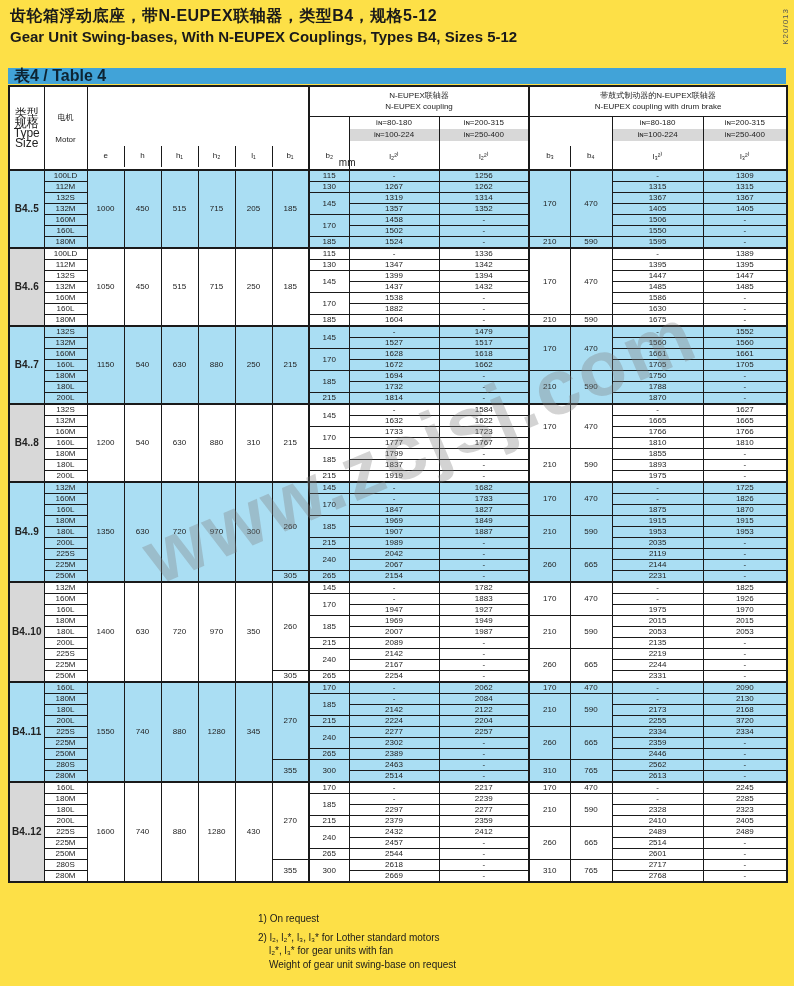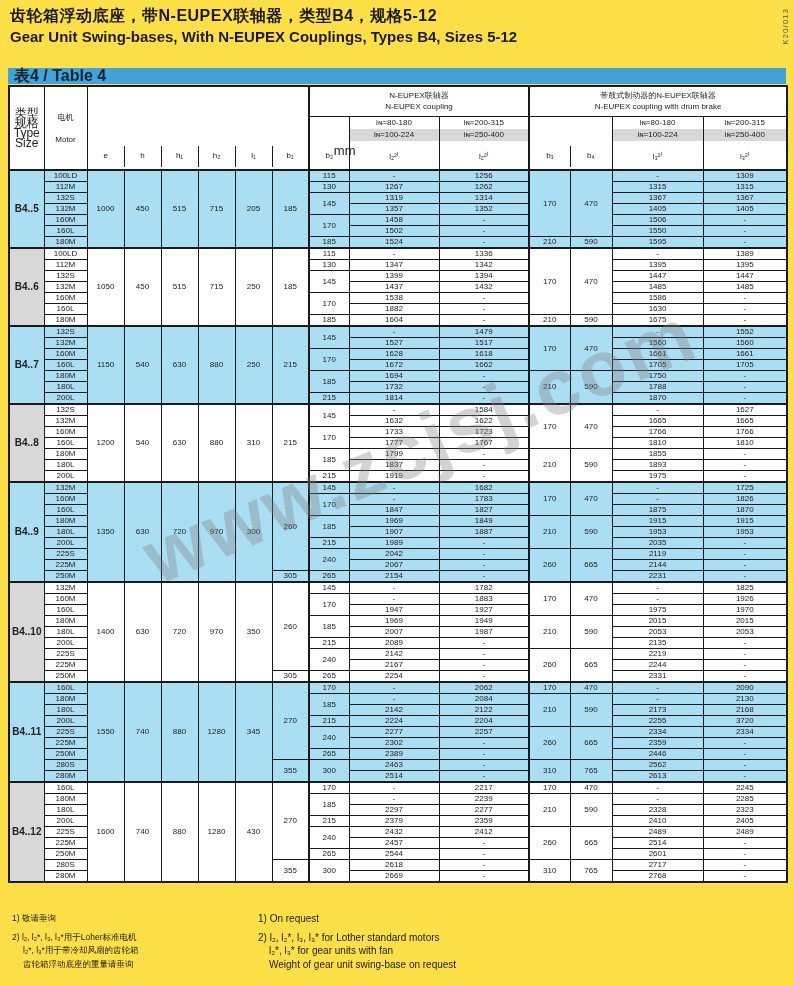--- a/index.html
+++ b/index.html
@@ -27,21 +27,21 @@
   th.colMotor{line-height:11px;}
   th.dim{vertical-align:bottom;padding-bottom:9px;border-left:0;border-right:0;position:relative;}
   th.dim.sep::before{content:"";position:absolute;left:0;bottom:2px;width:1px;height:21px;background:#1a1a1a;}
   th.grp{line-height:11px;vertical-align:middle;}
   th.inCell{border-bottom:0;vertical-align:top;padding:0;}
   .inl1{line-height:12px;}
   .inl2{line-height:12px;background:#d8d8d8;}
   th.lblCell{border-top:0;vertical-align:middle;padding-bottom:4px;}
   th.b2h{position:relative;vertical-align:bottom;}
   .b2lab{padding-bottom:9px;}
-  .mm{position:absolute;bottom:11px;right:-7px;font-size:13px;background:transparent;}
+  .mm{position:absolute;bottom:1px;right:-7px;font-size:10px;background:transparent;}
   th.b3h{vertical-align:bottom;padding-bottom:9px;border-right:0;}
   th.b4h{vertical-align:bottom;padding-bottom:9px;border-left:0;position:relative;}
   th.b4h::before{content:"";position:absolute;left:0;bottom:2px;width:1px;height:21px;background:#1a1a1a;}
   tbody td{height:10px;line-height:10px;padding:0 1px;text-align:center;}
   tbody[data-shade="blue"] td{background:#aadef3;}
   tbody[data-shade="white"] td{background:#fff;}
   tbody[data-shade="white"] td.secLabel{background:#d8d8d8;}
   td.secLabel{font-weight:bold;font-size:10px;}
   
   .watermark{position:absolute;left:30px;top:400px;width:780px;text-align:center;
@@ -740,26 +740,20 @@
           <td class="num">2669</td>
           <td class="num">-</td>
           <td class="num">2768</td>
           <td class="num">-</td>
         </tr>
       </tbody>
     </table>
 
   <div class="watermark">www.zcjsj.com</div>
 
-  <div class="fnL fn">
-    <div>1) 敬请垂询</div>
-    <div>2) l₂, l₂*, l₃, l₃*用于Loher标准电机</div>
-    <div>l₂*, l₃*用于带冷却风扇的齿轮箱</div>
-    <div>齿轮箱浮动底座的重量请垂询</div>
-  </div>
   <div class="fnR fn">
     <div>1) On request</div>
     <div>2) l₂, l₂*, l₃, l₃* for Lother standard motors</div>
     <div>l₂*, l₃* for gear units with fan</div>
     <div>Weight of gear unit swing-base on request</div>
   </div>
 
 </div>
 
 </body></html>

